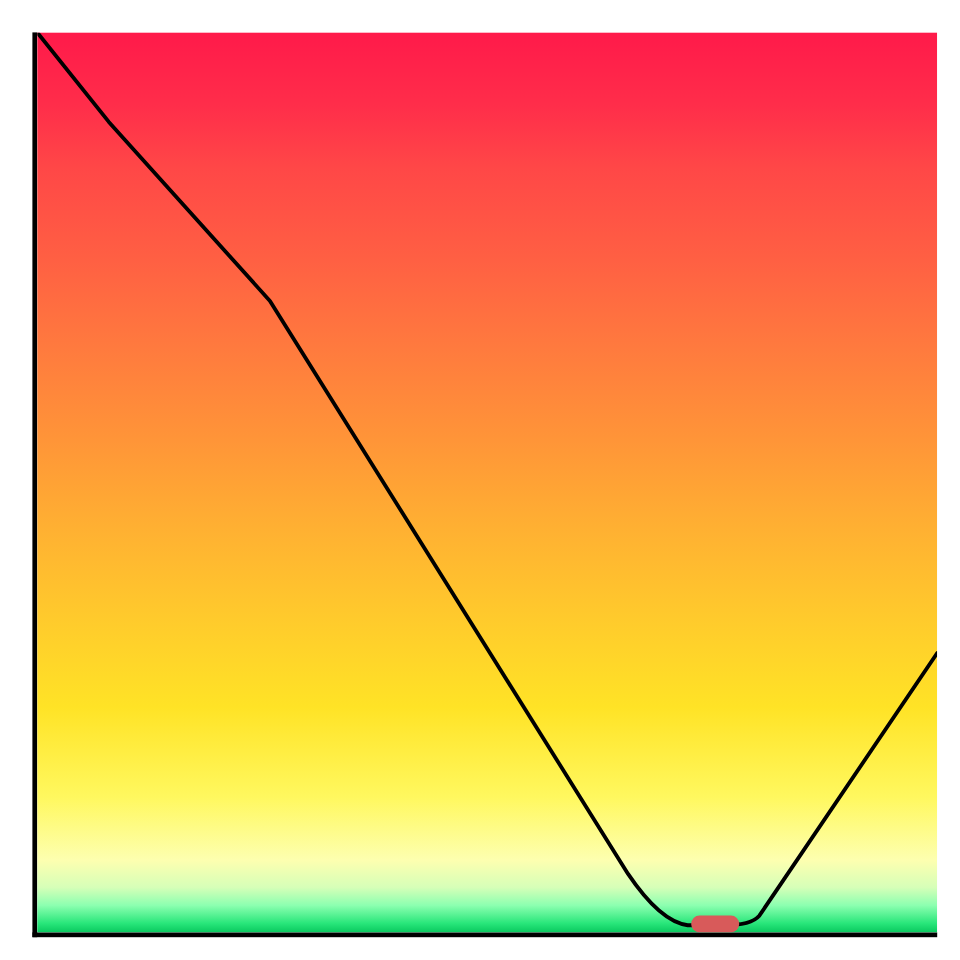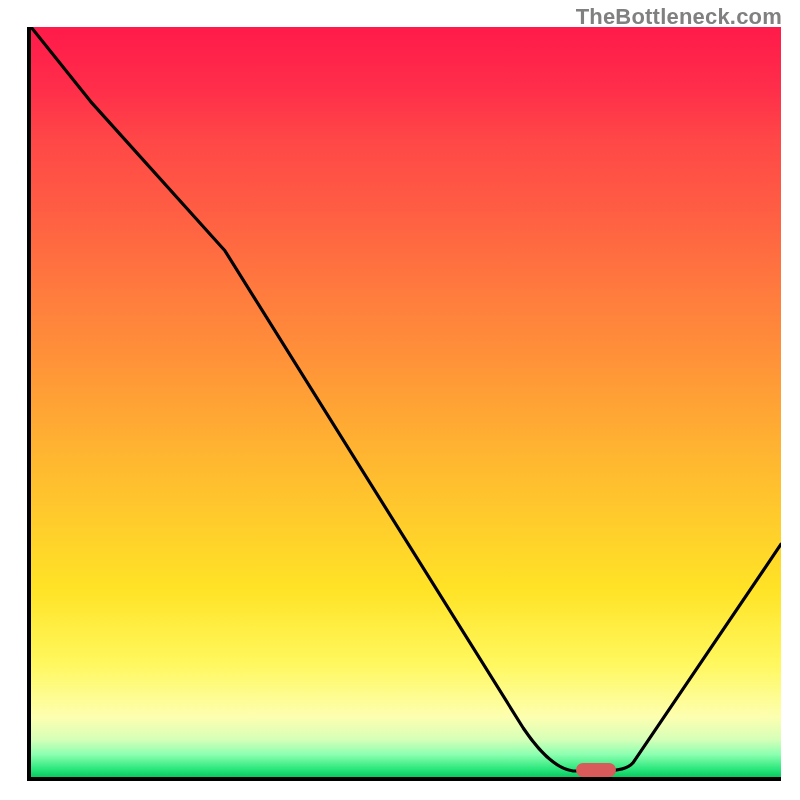--- a/index.html
+++ b/index.html
@@ -66,21 +66,20 @@
     font-size: 22px;
     color: #808080;
     letter-spacing: 0.2px;
   }
 </style>
 </head>
 <body>
 
 <div class="chart-container">
 
-  <div class="watermark">TheBottleneck.com</div>
 
   <div class="plot-area">
     <div class="gradient-bg"></div>
 
     <svg class="curve-svg" viewBox="0 0 754 754" preserveAspectRatio="none">
       <path fill="none" stroke="#000" stroke-width="3.2" stroke-linecap="round" stroke-linejoin="round" d="M 0 0 L 60 75 Q 150 175 195 225 L 495 705 Q 522 745 545 748 L 575 748 Q 598 748 605 740 L 754 520"></path>
     </svg>
 
     <div class="marker" style="left: 545px; top: 736px;"></div>
   </div>

